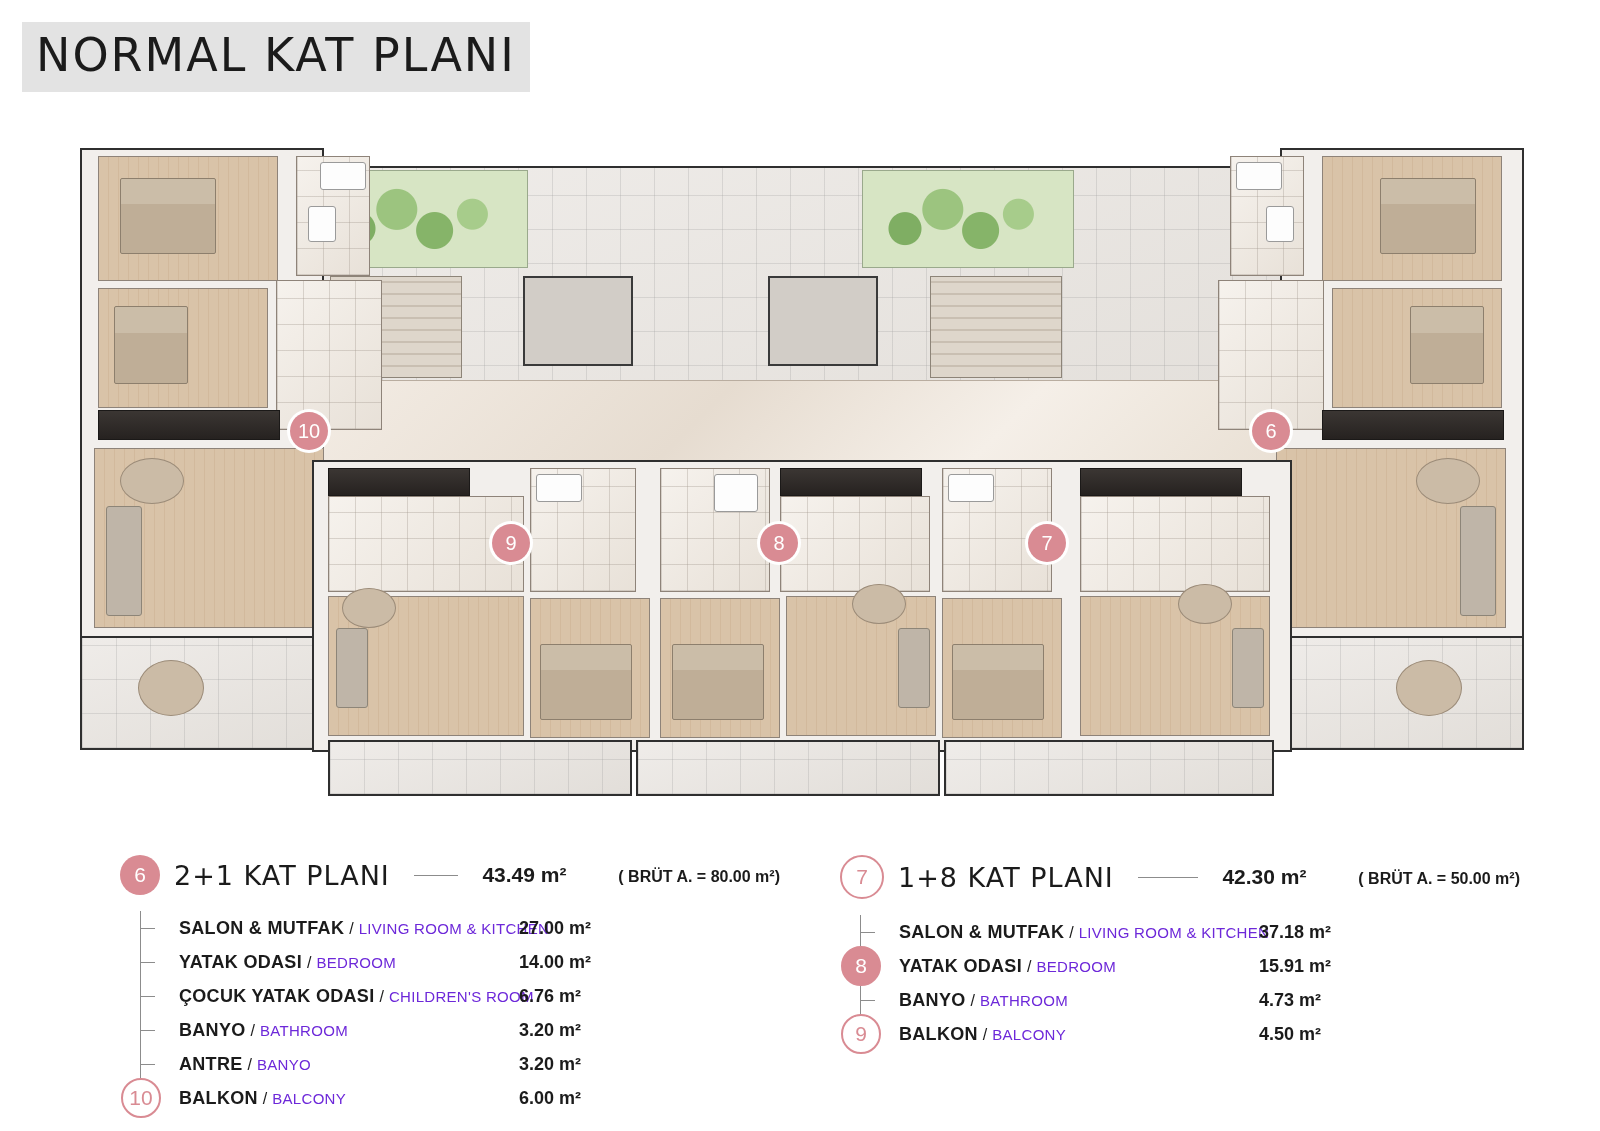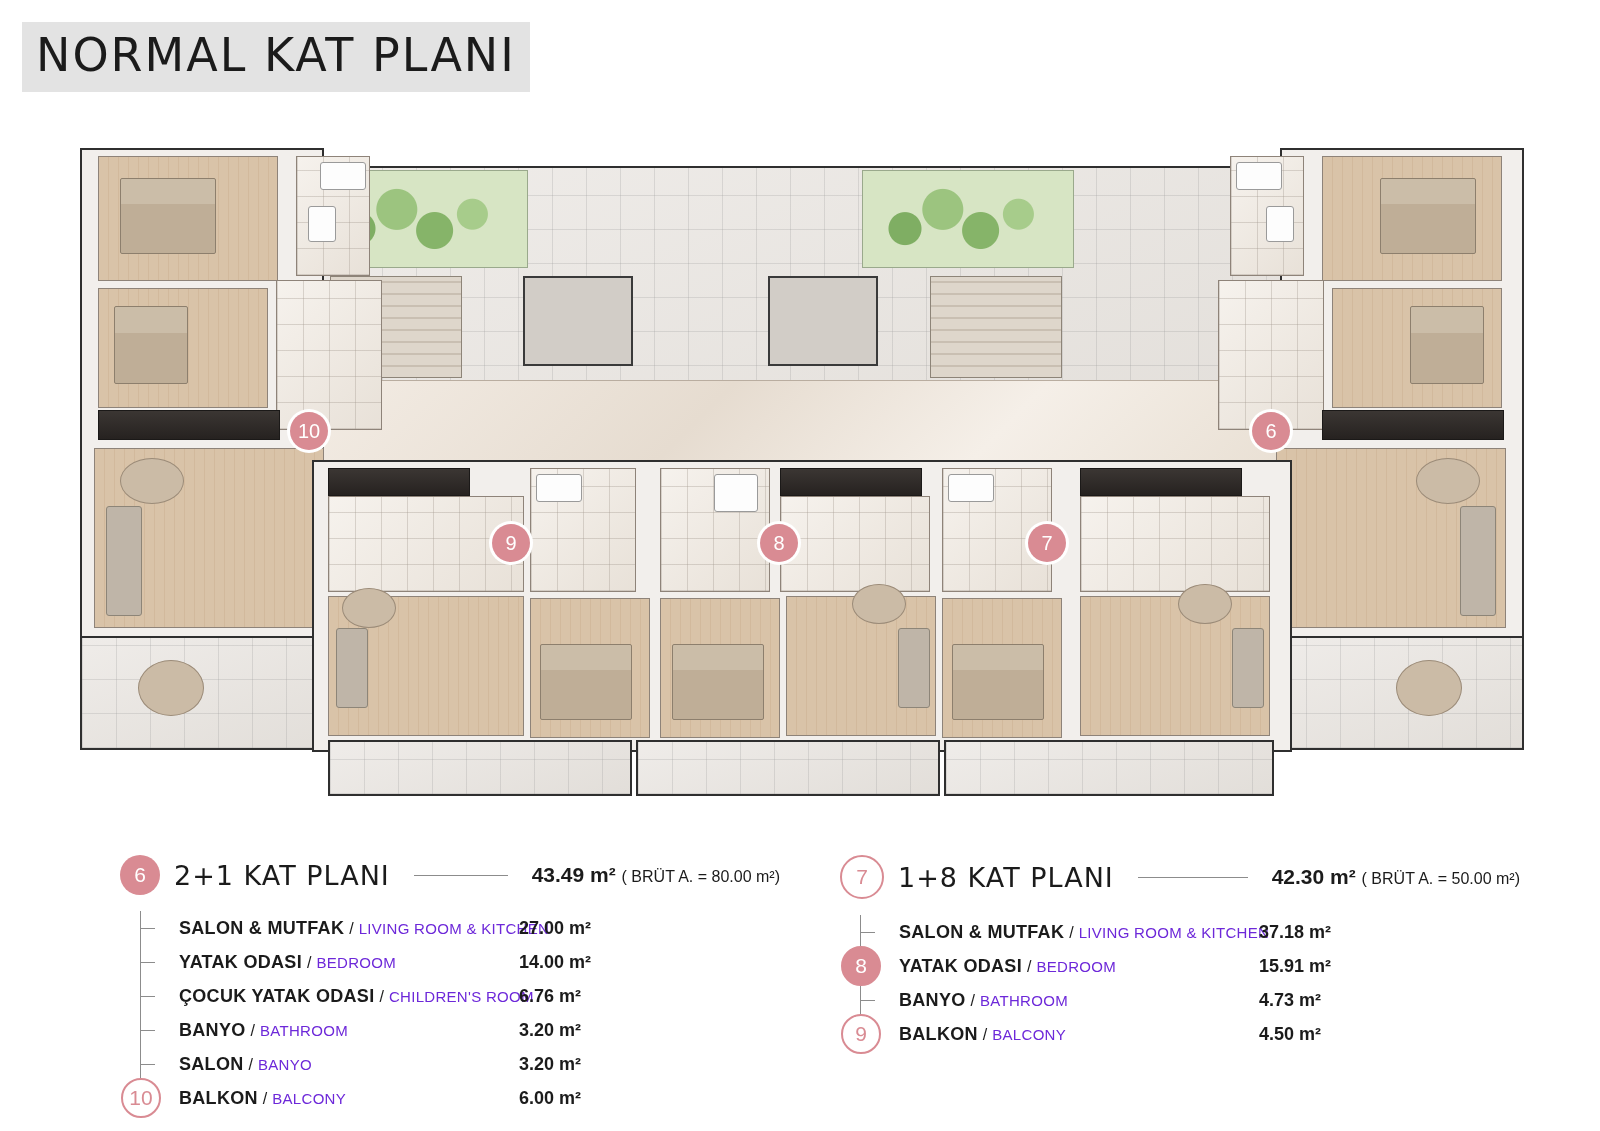--- a/index.html
+++ b/index.html
@@ -177,22 +177,23 @@
     background: #8c8c8c;
     margin: 0 10px;
   }
   .legend-area {
     font-size: 21px;
     font-weight: bold;
     color: #1b1b1b;
     white-space: nowrap;
   }
   .legend-area .gross {
-    font-weight: normal;
+    font-weight: bold;
     font-size: 16px;
+    margin-left: 46px;
   }
 
   .legend-rows {
     margin-top: 16px;
     border-left: 1px solid #8c8c8c;
     margin-left: 20px;
     padding-left: 0;
   }
   .legend-row {
     display: flex;
@@ -416,21 +417,21 @@
         <span class="name-tr">BANYO</span>
         <span class="name-sep">/</span>
         <span class="name-en">BATHROOM</span>
       </span>
       <span class="row-area">3.20 m²</span>
     </div>
 
     <div class="legend-row">
       <span class="tick"></span>
       <span class="name-wrap">
-        <span class="name-tr">SALON</span>
+        <span class="name-tr">ANTRE</span>
         <span class="name-sep">/</span>
         <span class="name-en">BANYO</span>
       </span>
       <span class="row-area">3.20 m²</span>
     </div>
 
     <div class="legend-row">
       <span class="row-badge">10</span>
       <span class="name-wrap">
         <span class="name-tr">BALKON</span>

